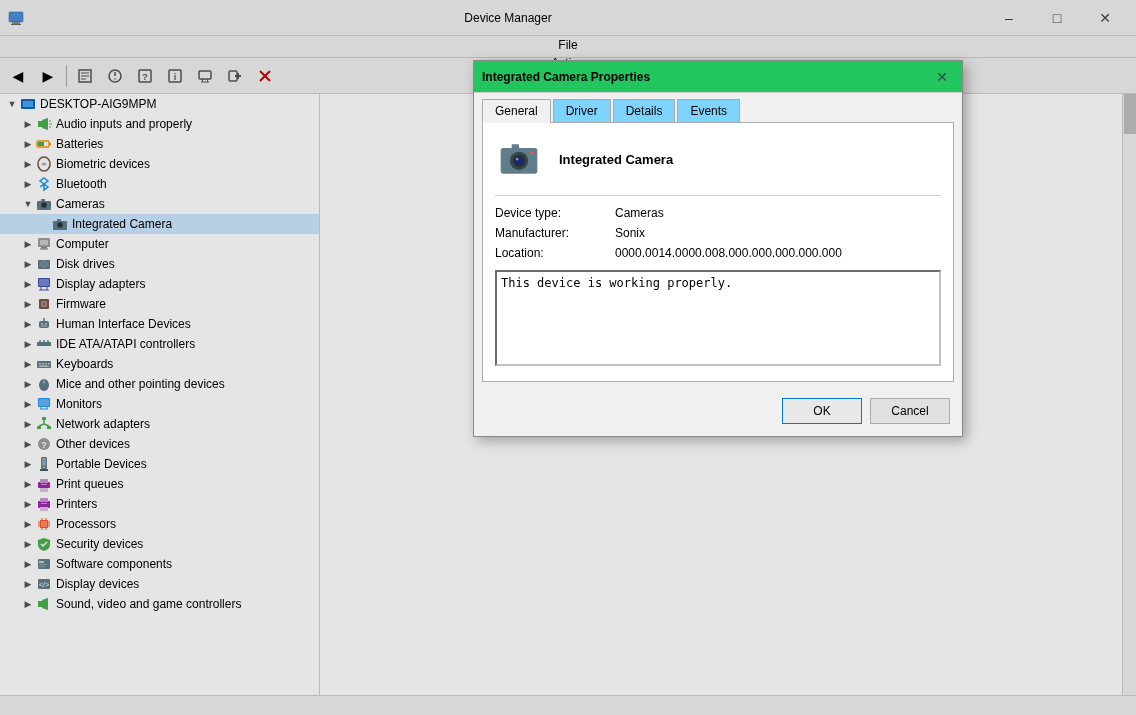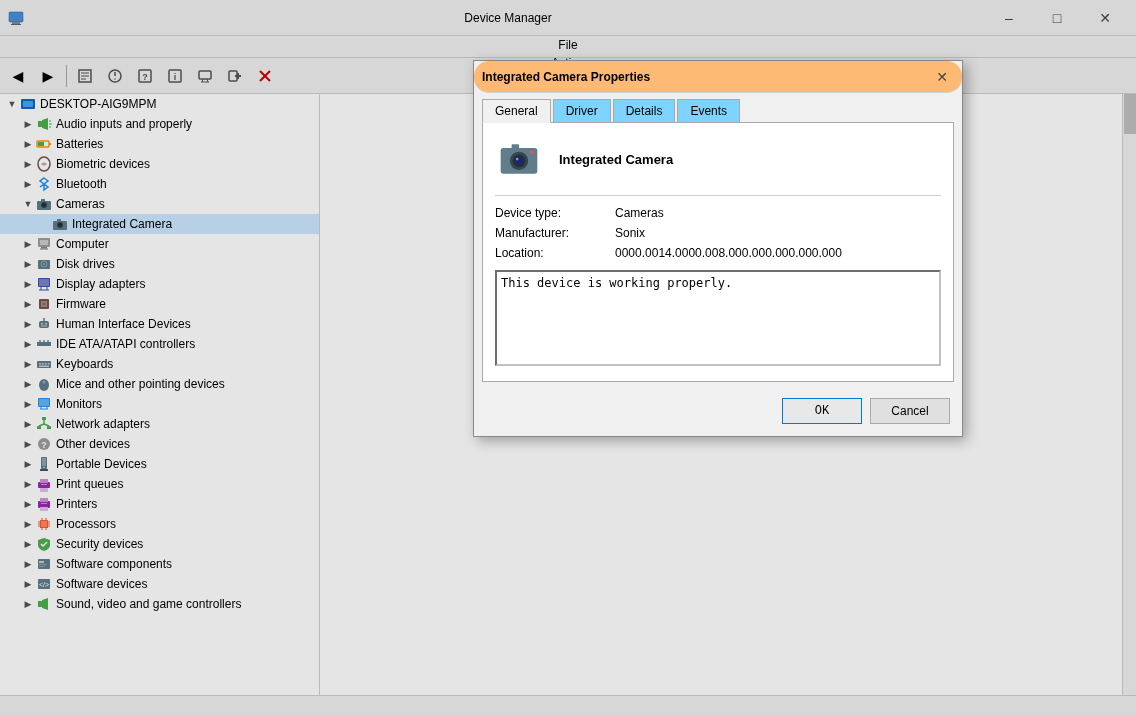--- a/index.html
+++ b/index.html
@@ -209,27 +209,26 @@
 
     
     .dialog {
       background: #f0f0f0;
       width: 490px;
       border: 1px solid #888;
       box-shadow: 4px 4px 12px rgba(0,0,0,0.3);
       position: relative;
     }
     .dialog-title-bar {
-      background: #fdba74;
+      background: #22c55e;
       height: 32px;
       display: flex;
       align-items: center;
       padding: 12px 8px;
       border-bottom: 1px solid #d0d0d0;
-      border-radius: 15px;
     }
     .dialog-title {
       flex: 1;
       font-size: 12px;
       font-weight: 600;
       color: #000;
     }
     .dialog-close-btn {
       width: 24px;
       height: 24px;
@@ -344,21 +343,20 @@
       height: 26px;
       border: 1px solid #aaa;
       background: #e0e0e0;
       cursor: pointer;
       font-size: 12px;
       padding: 0 16px;
     }
     .dialog-btn.primary {
       background: #e8e8e8;
       border-color: #0078d7;
-      font-family: Liberation Mono, monospace;
     }
 
     
     .camera-svg { width: 44px; height: 44px; }
   </style>
 </head>
 <body>
 
 <div class="title-bar">
   <div class="title-bar-icon">
@@ -734,21 +732,21 @@
           <span class="tree-label">Software components</span>
         </div>
         <div class="tree-item" style="padding-left: 20px;">
           <span class="tree-chevron">▶</span>
           <span class="tree-icon">
             <svg width="16" height="16" viewBox="0 0 16 16">
               <rect x="2" y="3" width="12" height="10" rx="1" fill="#607d8b"></rect>
               <text x="8" y="11" text-anchor="middle" font-size="7" fill="white">&lt;/&gt;</text>
             </svg>
           </span>
-          <span class="tree-label">Software devices</span>
+          <span class="tree-label">Display devices</span>
         </div>
         <div class="tree-item" style="padding-left: 20px;">
           <span class="tree-chevron">▶</span>
           <span class="tree-icon">
             <svg width="16" height="16" viewBox="0 0 16 16">
               <rect x="2" y="5" width="4" height="6" fill="#4caf50"></rect>
               <polygon points="6,4 12,2 12,14 6,12" fill="#4caf50"></polygon>
             </svg>
           </span>
           <span class="tree-label">Sound, video and game controllers</span>

